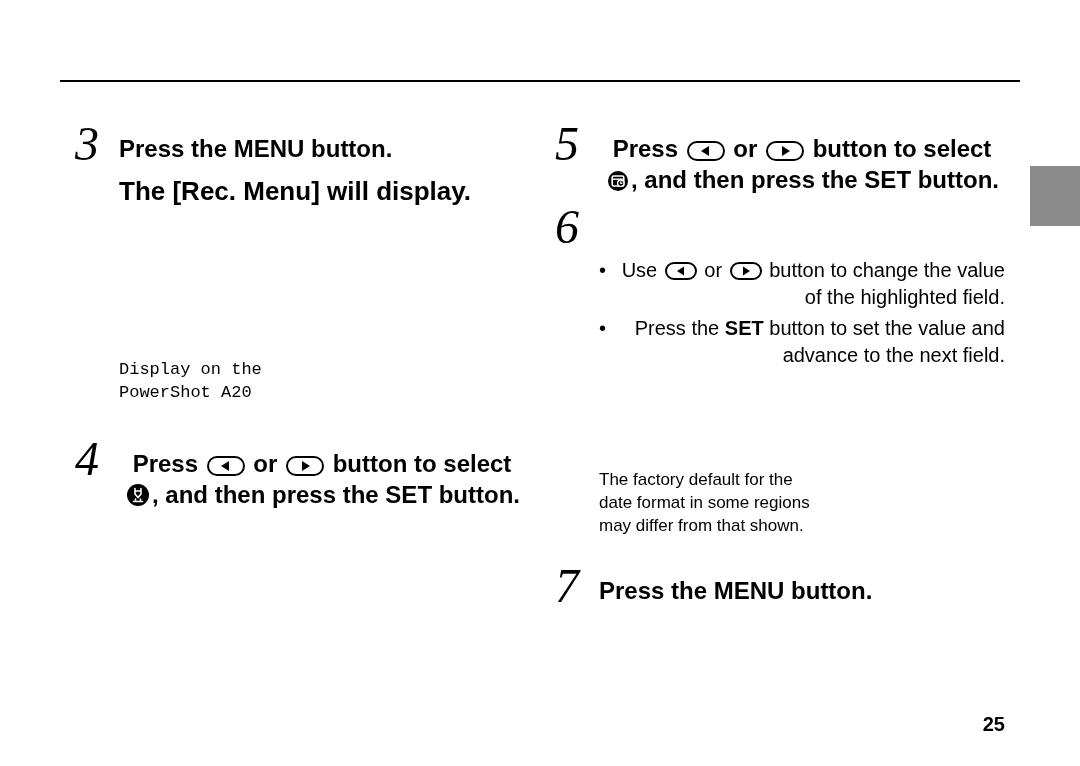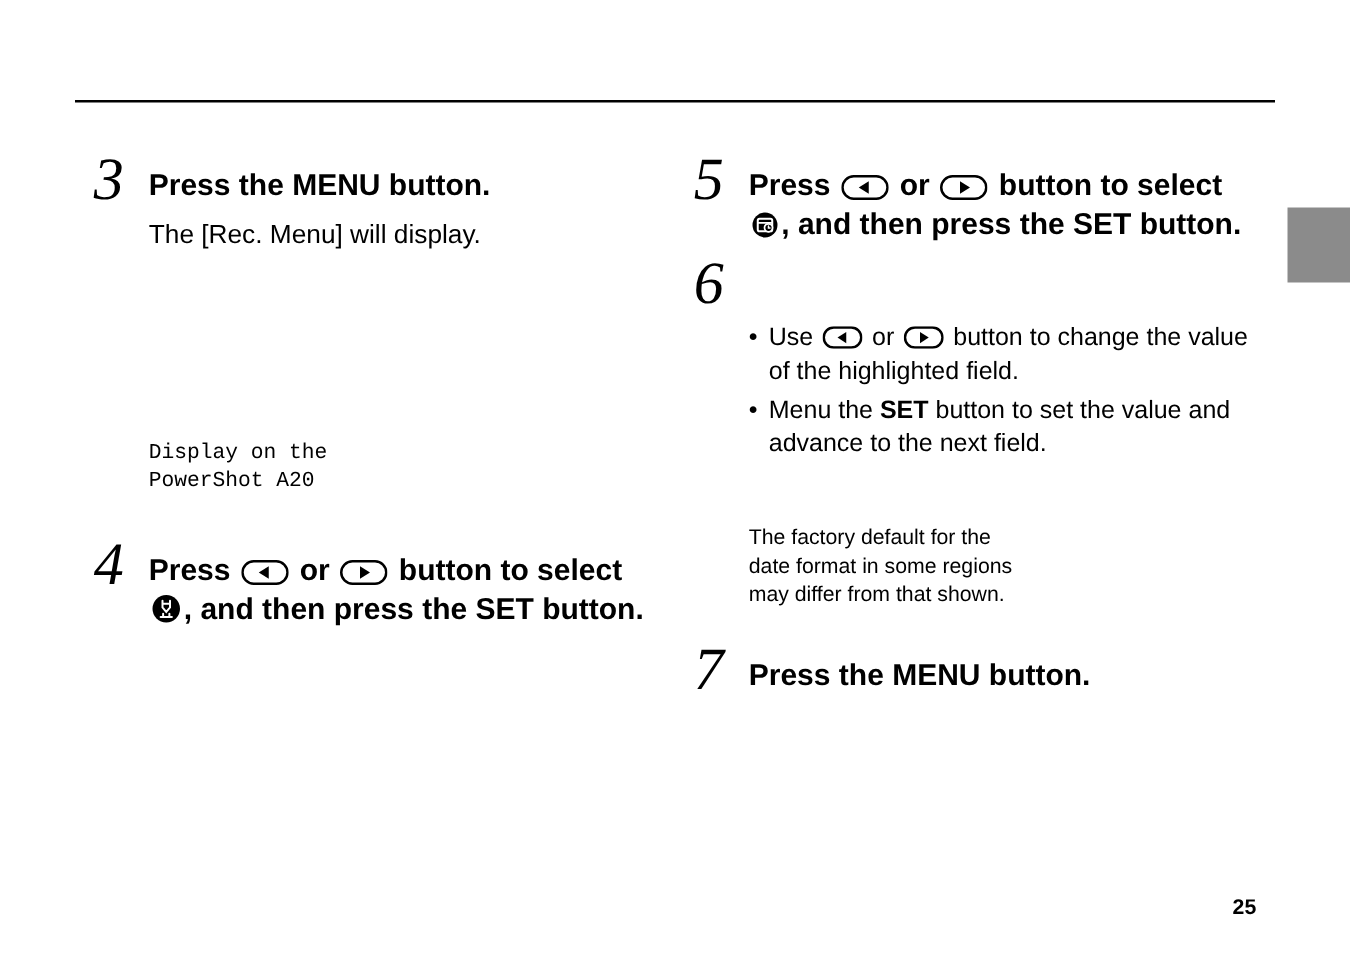--- a/index.html
+++ b/index.html
@@ -48,67 +48,70 @@
     font-size: 48px;
     line-height: 1;
     font-weight: 400;
     min-width: 34px;
   }
   .step-title {
     font-weight: 700;
     font-size: 24px;
     line-height: 1.28;
     padding-top: 14px;
+    text-align: center;
   }
   .step-title .inline-icon { vertical-align: -4px; margin: 0 2px; }
   .body-text {
-    font-size: 21px;
-    line-height: 1.35;
-    margin-left: 44px;
+    font-size: 26px;
+    line-height: 1.35;
+    margin-left: 44px;
+    font-weight: bold;
   }
   .caption {
     font-size: 17px;
     line-height: 1.35;
     margin-left: 44px;
     margin-top: 150px;
     margin-bottom: 30px;
     font-family: Liberation Mono, monospace;
   }
   .bullets {
     list-style: none;
     margin-left: 44px;
     font-size: 20px;
     line-height: 1.35;
+    text-align: right;
   }
   .bullets li {
     position: relative;
     padding-left: 16px;
     margin-bottom: 4px;
   }
   .bullets li::before {
     content: "•";
     position: absolute;
     left: 0;
     top: 0;
   }
   .bullets li .strong { font-weight: 700; }
   .bullets li .inline-icon { vertical-align: -3px; margin: 0 2px; }
   .note {
     font-size: 17px;
     line-height: 1.35;
     margin-left: 44px;
-    margin-top: 50px;
+    margin-top: 100px;
     margin-bottom: 24px;
     max-width: 220px;
   }
   .page-num {
     position: absolute;
     bottom: 30px;
     right: 75px;
-    font-size: 17px;
+    font-size: 20px;
     font-weight: 700;
   }
 
   
   svg.pill { width: 38px; height: 20px; }
   svg.circ { width: 24px; height: 24px; }
   svg.circ-sm { width: 22px; height: 22px; }
   svg.pill-sm { width: 32px; height: 18px; }
 </style>
 </head>
@@ -198,21 +201,21 @@
       </div>
       <ul class="bullets">
         <li>
           <span>Use </span><svg class="pill-sm inline-icon">
               <use href="#ico-pill-left-sm"></use>
             </svg><span> or </span><svg class="pill-sm inline-icon">
               <use href="#ico-pill-right-sm"></use>
             </svg><span> button to change the value of the highlighted field.</span>
         </li>
         <li>
-          <span>Menu the </span><span class="strong">SET</span><span> button to set the value and advance to the next field.</span>
+          <span>Press the </span><span class="strong">SET</span><span> button to set the value and advance to the next field.</span>
         </li>
       </ul>
 
       <div class="note">The factory default for the date format in some regions may differ from that shown.</div>
 
       <div class="step">
         <div class="step-num">7</div>
         <div class="step-title">Press the MENU button.</div>
       </div>
 

